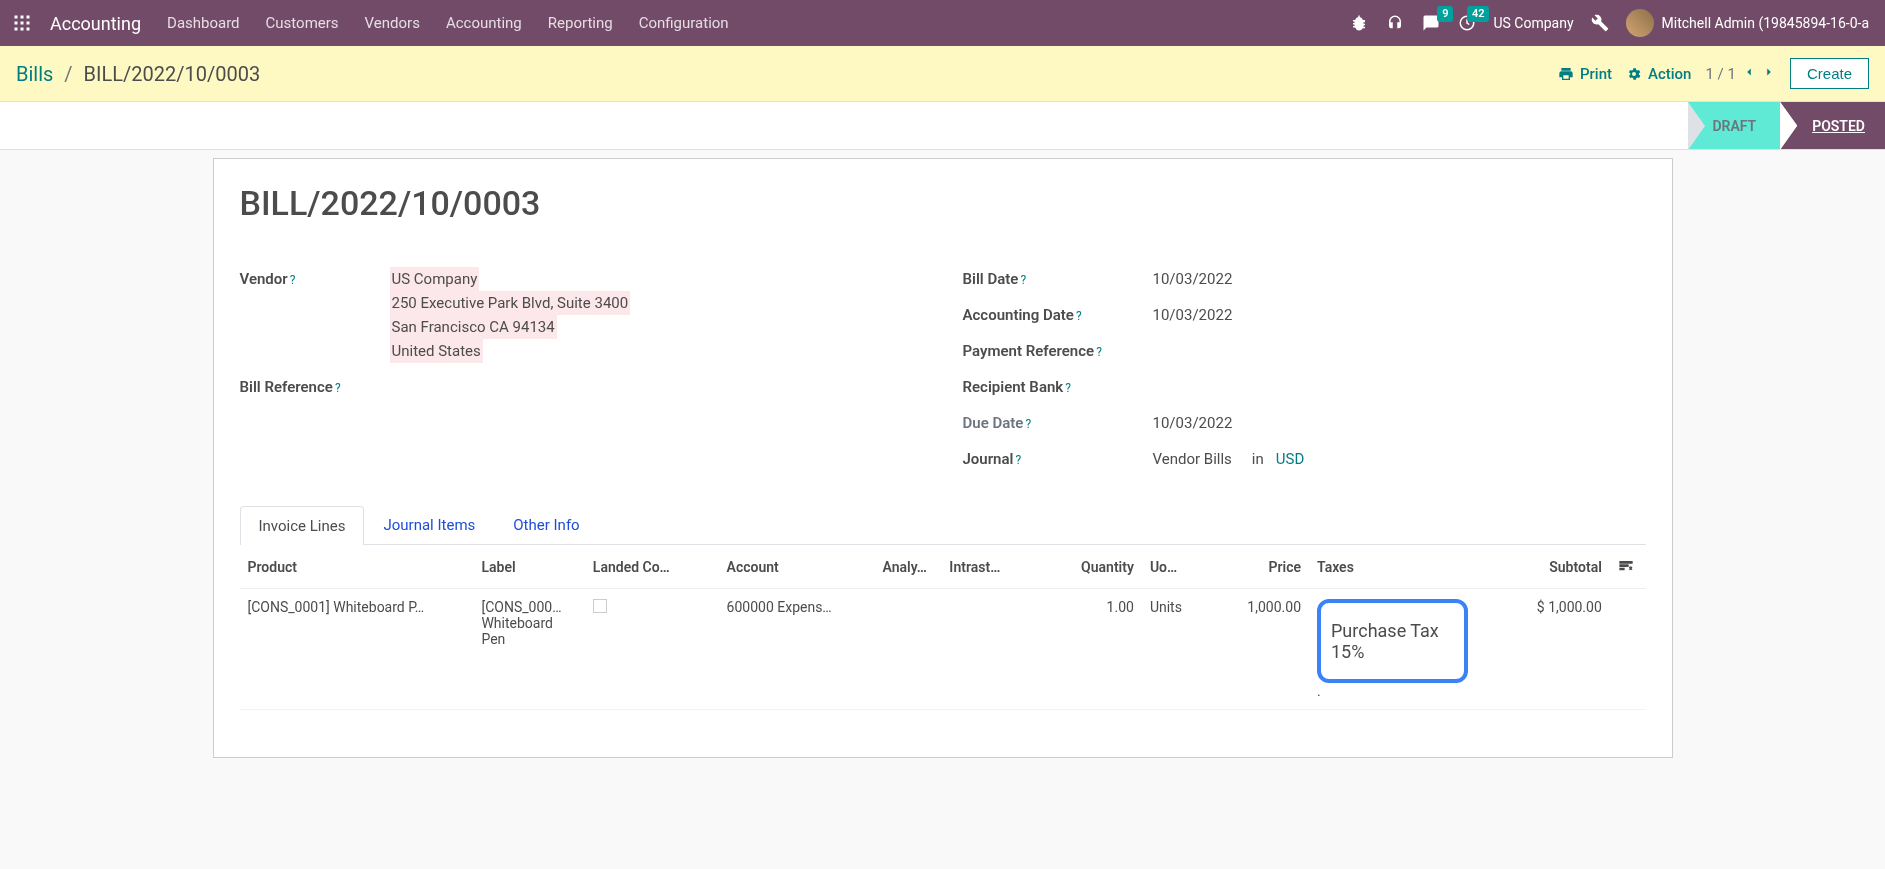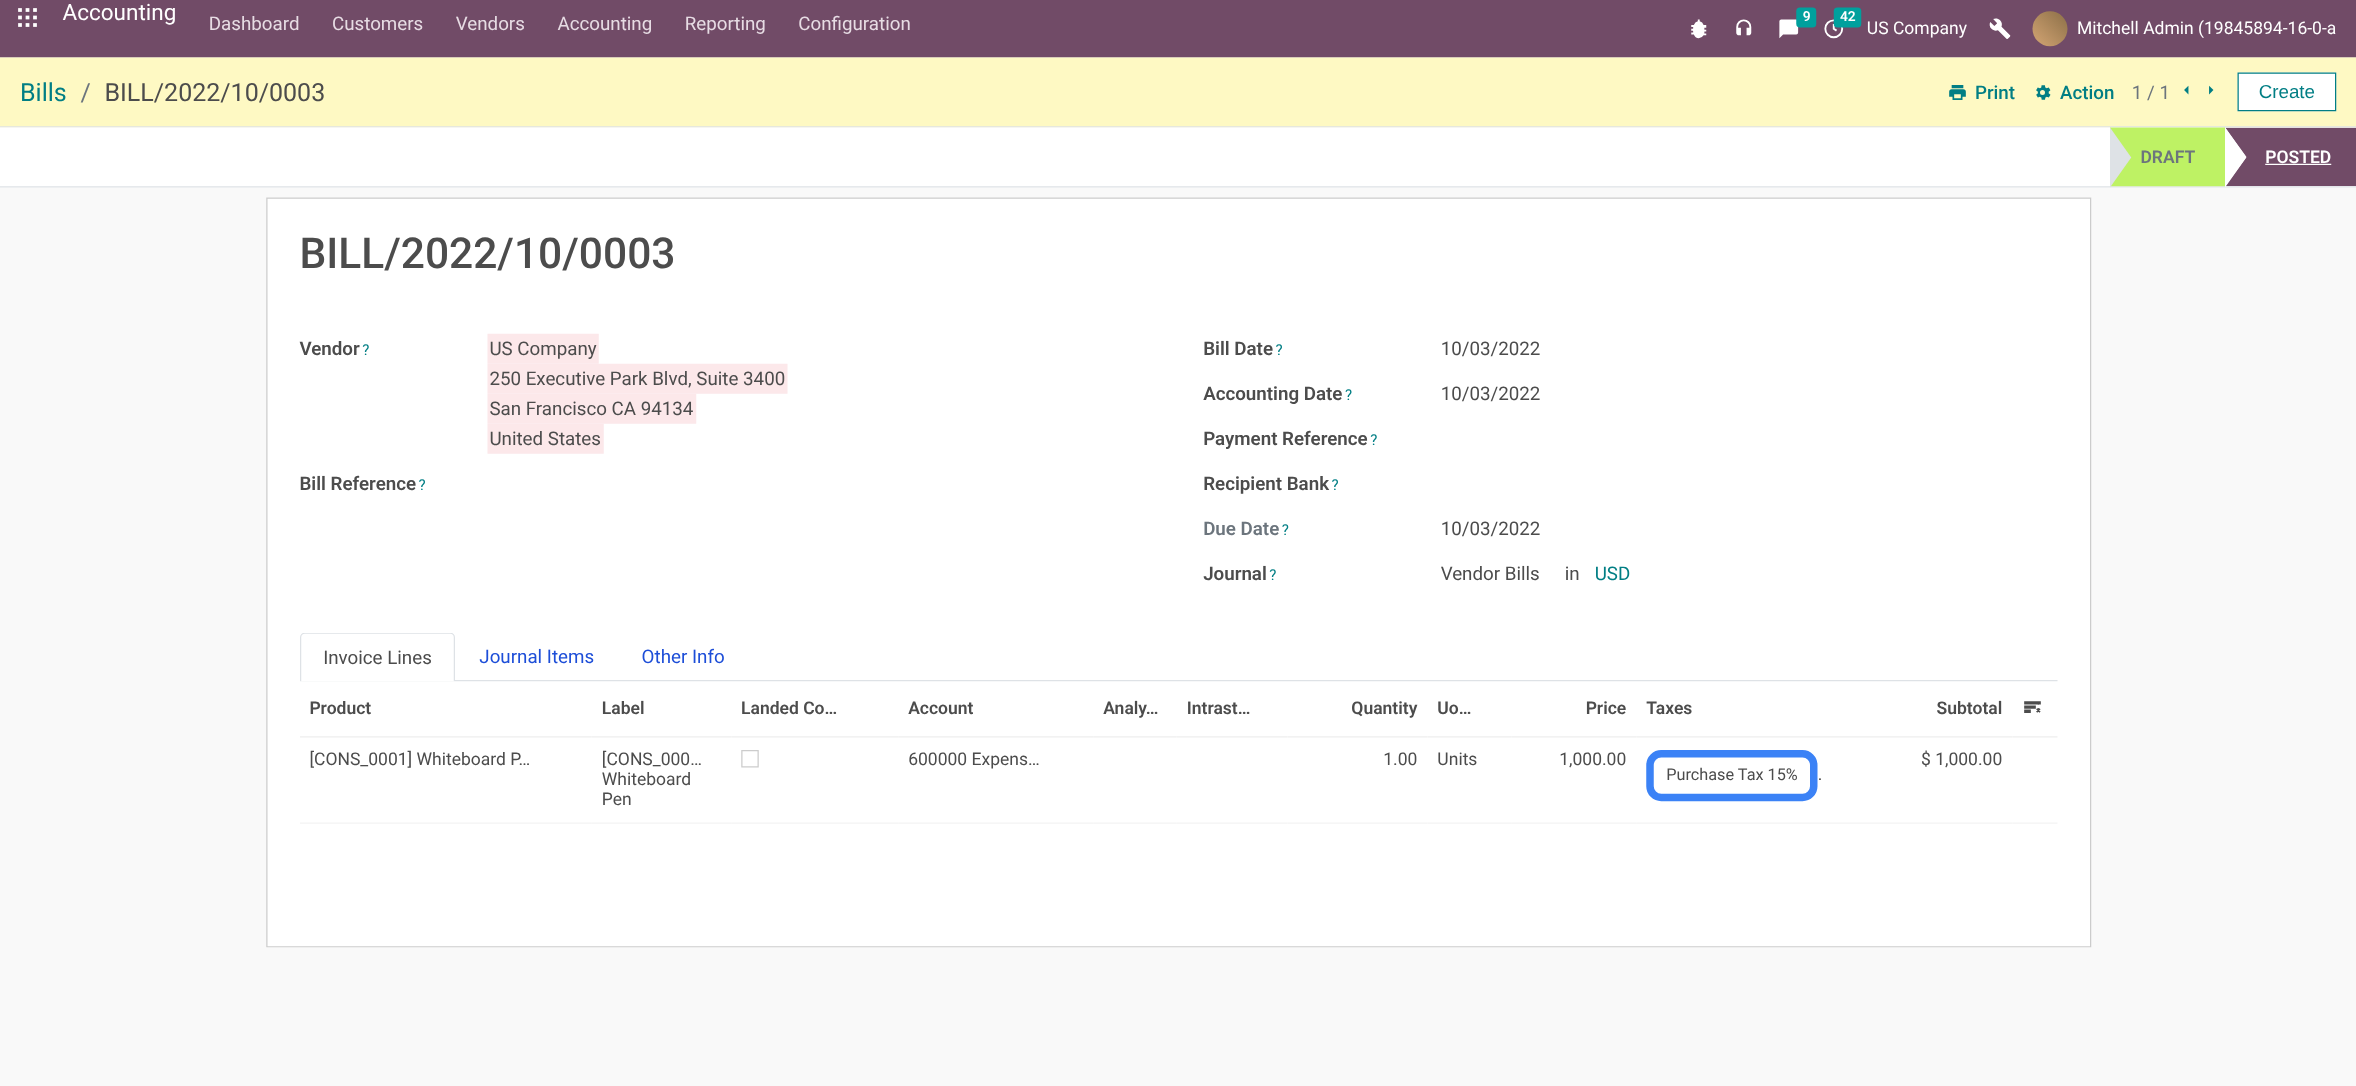--- a/index.html
+++ b/index.html
@@ -1,19 +1,19 @@
 <!DOCTYPE html>
 <html><head>
   <meta charset="utf-8">
   <style>
     * { margin: 0; padding: 0; box-sizing: border-box; }
     body { font-family: -apple-system, BlinkMacSystemFont, "Segoe UI", Roboto, "Helvetica Neue", Arial, sans-serif; background: #f9f9f9; color: #4c4c4c; font-size: 14px; }
 
     
-    .topnav { background: #714B67; color: #fff; height: 46px; display: flex; padding: 0 8px; gap: 4px; }
+    .topnav { background: #714B67; color: #fff; height: 46px; display: flex; align-items: center; padding: 0 8px; gap: 4px; }
     .apps-grid { width: 28px; height: 28px; display:flex; align-items:center; justify-content:center; cursor:pointer; }
     .apps-grid svg { fill:#fff; }
     .brand { font-size: 18px; font-weight: 400; padding: 0 10px; color: #fff; }
     .nav-menu { display:flex; gap: 2px; }
     .nav-item { padding: 10px 12px; font-size: 15px; color: #e7dce4; cursor: pointer; }
     .nav-right { margin-left: auto; display:flex; align-items:center; gap: 16px; padding-right: 8px; }
     .nav-icon { fill: #fff; width:18px; height:18px; cursor:pointer; position: relative; }
     .badge { position:absolute; top:-8px; right:-12px; background:#00A09D; color:#fff; border-radius:3px; font-size:11px; padding:0 5px; line-height:16px; font-weight:600;}
     .icon-wrap { position: relative; display:flex; align-items:center; justify-content:center; width:20px; }
     .company-name { color:#fff; font-size:14px; }
@@ -32,21 +32,21 @@
     .pager-arrow { color:#017e84; cursor:pointer; }
     .btn-outline { border:1px solid #017e84; color:#017e84; background:#fff; padding:6px 16px; font-size:15px; cursor:pointer; }
 
     
     .statusbar { background:#fff; border-bottom:1px solid #dee2e6; display:flex; align-items:center; padding: 0; height:48px; }
     .status-actions { display:flex; align-items:center; gap: 18px; padding-left: 14px; }
     .btn-primary { background:#017e84; color:#fff; border:none; padding:10px 14px; font-weight:700; font-size:14px; letter-spacing:0.2px; cursor:pointer; }
     .btn-primary.highlighted { outline: 3px solid #d40000; outline-offset: 1px; }
     .btn-link-action { color:#017e84; background:none; border:none; font-weight:700; font-size:14px; cursor:pointer; letter-spacing:0.2px; }
     .status-steps { margin-left:auto; display:flex; align-items:stretch; height:100%; }
-    .step { position:relative; padding: 0 24px 0 34px; display:flex; align-items:center; font-weight:600; color:#6c757d; background:#bef264; }
+    .step { position:relative; padding: 0 24px 0 34px; display:flex; align-items:center; font-weight:600; color:#6c757d; background:#5eead4; }
     .step.active { background:#714B67; color:#fff; }
     .step::before, .step::after { content:''; position:absolute; top:0; width:0; height:0; border-top:24px solid transparent; border-bottom:24px solid transparent; }
     .step::after { right:-17px; border-left:17px solid #fff; z-index:2; }
     .step.active::after { border-left-color:#714B67; }
     .step.draft::before { left:0; border-left:17px solid #dee2e6; }
     .step.active.last::after { display:none; }
     .step.draft { padding-left: 24px; }
     .step.active { clip-path: polygon(17px 50%, 0 0, 100% 0, 100% 100%, 0 100%); padding-left: 32px; padding-right: 20px; text-decoration: underline;}
 
     
@@ -70,21 +70,21 @@
     
     .tabrow { display:flex; border-bottom: 1px solid #dee2e6; margin-top: 28px; }
     .tab { padding: 10px 18px; border:1px solid transparent; border-bottom:none; font-size:15px; color:#1d4ed8; cursor:pointer; }
     .tab.active { border-color:#dee2e6; border-radius: 4px 4px 0 0; background:#fff; color:#4c4c4c; position:relative; top:1px; }
 
     
     table.lines { width:100%; border-collapse:collapse; font-size:14px; }
     table.lines th { text-align:left; font-weight:600; padding:12px 8px; border-bottom:1px solid #eee; color:#4c4c4c; white-space:nowrap; overflow:hidden; text-overflow:ellipsis; }
     table.lines td { padding: 10px 8px; vertical-align: top; border-bottom:1px solid #f3f3f3; color:#4c4c4c; }
     table.lines th.r, table.lines td.r { text-align:right; }
-    .tax-badge { display:inline-block; border:6px solid #3b82f6; border-radius: 12px; padding: 7px 10px; font-size:13px; color:#4c4c4c; }
+    .tax-badge { display:inline-block; border:4px solid #3b82f6; border-radius: 12px; padding: 17px 10px; font-size:18px; color:#4c4c4c; }
     .opt-toggle svg { width:16px; height:16px; fill:#4c4c4c; }
     .checkbox-empty { display:inline-block; width:14px; height:14px; border:1px solid #ccc; background:#fff; }
 
     .w-product { width: 210px; }
     .w-label { width: 100px; }
     .w-landed { width: 120px; max-width:120px;}
     .w-account { width: 140px; }
     .w-analy { width: 60px; max-width:60px;}
     .w-intrast { width: 80px; max-width:80px; }
     .w-qty { width: 100px; }

